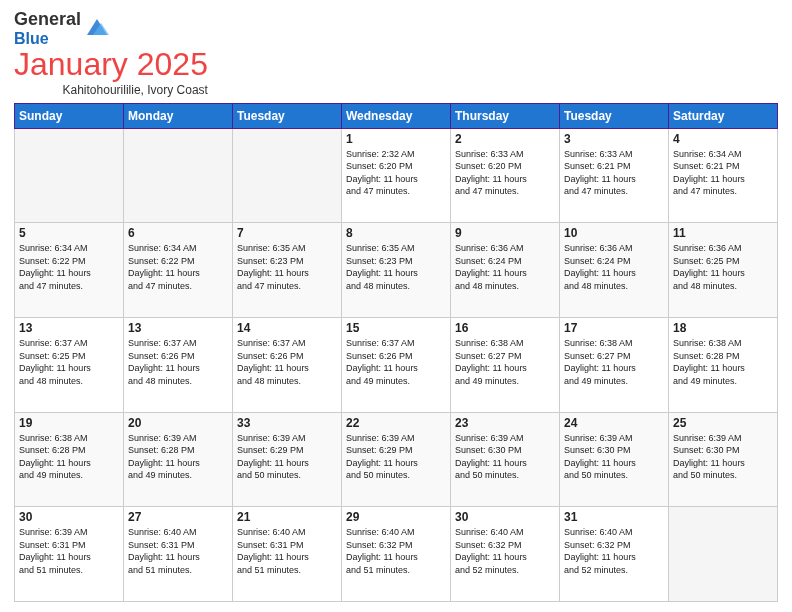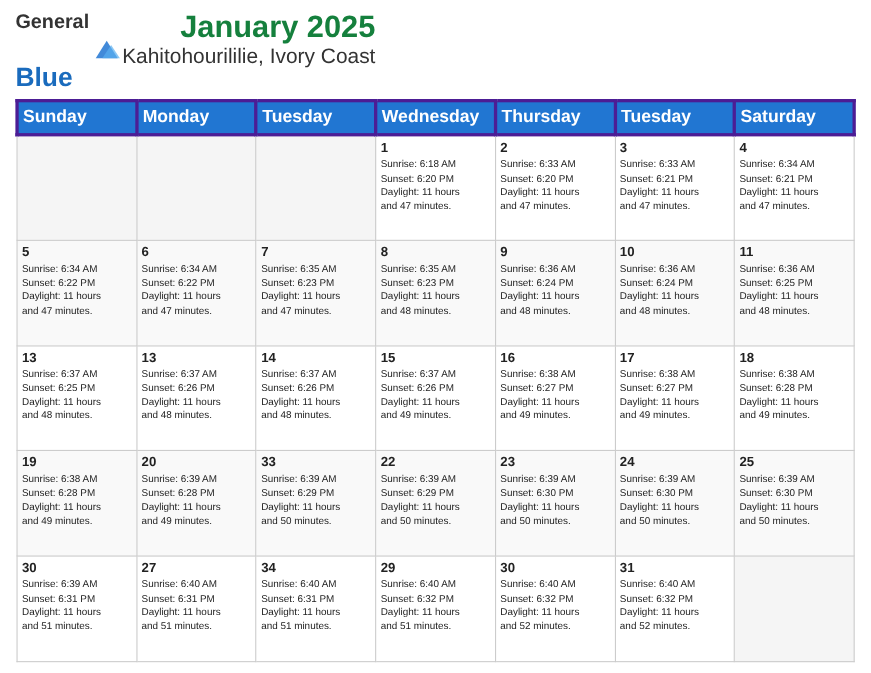--- a/index.html
+++ b/index.html
@@ -12,78 +12,79 @@
     }
     .page {
       width: 792px;
       height: 612px;
       padding: 10px 14px;
       display: flex;
       flex-direction: column;
     }
     .header {
       display: flex;
+      justify-content: space-between;
       align-items: flex-start;
       margin-bottom: 6px;
+      flex-direction: column;
     }
     .logo {
       display: flex;
       align-items: center;
       gap: 0;
     }
     .logo-text {
       display: flex;
       flex-direction: column;
       line-height: 1.1;
     }
     .logo-general {
       font-size: 18px;
       font-weight: bold;
       color: #333;
     }
     .logo-blue {
-      font-size: 24px;
+      font-size: 16px;
       font-weight: bold;
       color: #1a6bbd;
-      margin-top: 28px;
     }
     .logo-icon {
       width: 28px;
       height: 28px;
       margin-left: 2px;
       margin-top: -4px;
     }
     .title-block {
       text-align: right;
     }
     .month-title {
-      font-size: 28px;
-      font-weight: bold;
-      color: #15803d;
+      font-size: 32px;
+      font-weight: normal;
+      color: #ef4444;
       line-height: 1.1;
     }
     .location-title {
-      font-size: 19px;
+      font-size: 12px;
       color: #333;
     }
     .calendar {
       flex: 1;
       border: 1px solid #ccc;
       border-collapse: collapse;
       width: 100%;
       table-layout: fixed;
     }
     .calendar th {
       background: #2176d2;
       color: #fff;
-      font-size: 16px;
+      font-size: 12px;
       font-weight: bold;
       padding: 5px 4px;
       text-align: left;
-      border: 3px solid #4c1d95;
+      border: 1px solid #4c1d95;
     }
     .calendar td {
       vertical-align: top;
       border: 1px solid #ccc;
       padding: 3px 4px;
       font-size: 9.5px;
       color: #222;
       height: 82px;
     }
     .calendar td.empty {
@@ -137,21 +138,21 @@
           <th>Saturday</th>
         </tr>
     </thead>
     <tbody id="calendar-body">
     <tr>
           <td class="empty"></td>
           <td class="empty"></td>
           <td class="empty"></td>
           <td>
             <span class="day-number">1</span>
-            <div class="day-info" style="white-space: pre-line;">Sunrise: 6:18 AM
+            <div class="day-info" style="white-space: pre-line;">Sunrise: 2:32 AM
 Sunset: 6:20 PM
 Daylight: 11 hours
 and 47 minutes.</div>
           </td>
           <td>
             <span class="day-number">2</span>
             <div class="day-info" style="white-space: pre-line;">Sunrise: 6:33 AM
 Sunset: 6:20 PM
 Daylight: 11 hours
 and 47 minutes.</div>
@@ -333,21 +334,21 @@
 and 51 minutes.</div>
           </td>
           <td>
             <span class="day-number">27</span>
             <div class="day-info" style="white-space: pre-line;">Sunrise: 6:40 AM
 Sunset: 6:31 PM
 Daylight: 11 hours
 and 51 minutes.</div>
           </td>
           <td>
-            <span class="day-number">34</span>
+            <span class="day-number">21</span>
             <div class="day-info" style="white-space: pre-line;">Sunrise: 6:40 AM
 Sunset: 6:31 PM
 Daylight: 11 hours
 and 51 minutes.</div>
           </td>
           <td>
             <span class="day-number">29</span>
             <div class="day-info" style="white-space: pre-line;">Sunrise: 6:40 AM
 Sunset: 6:32 PM
 Daylight: 11 hours

